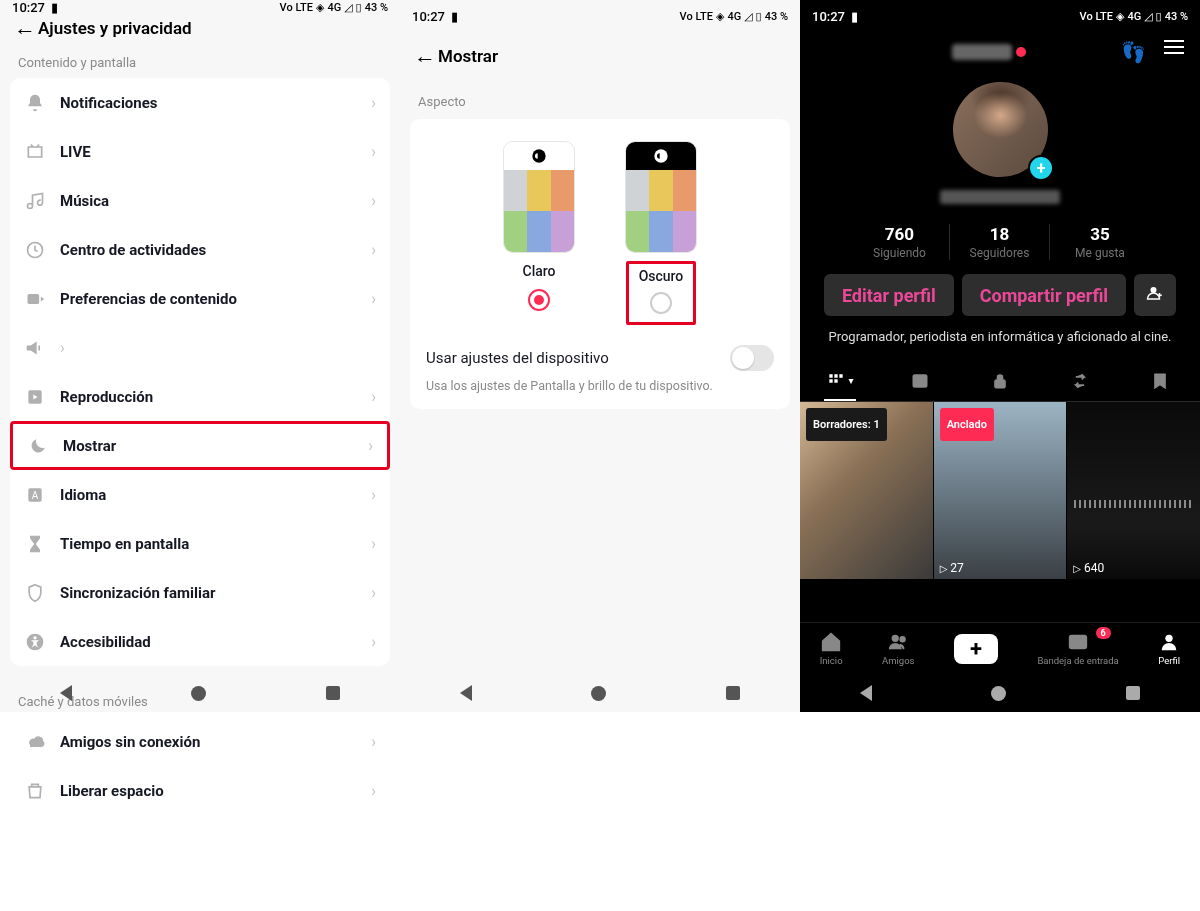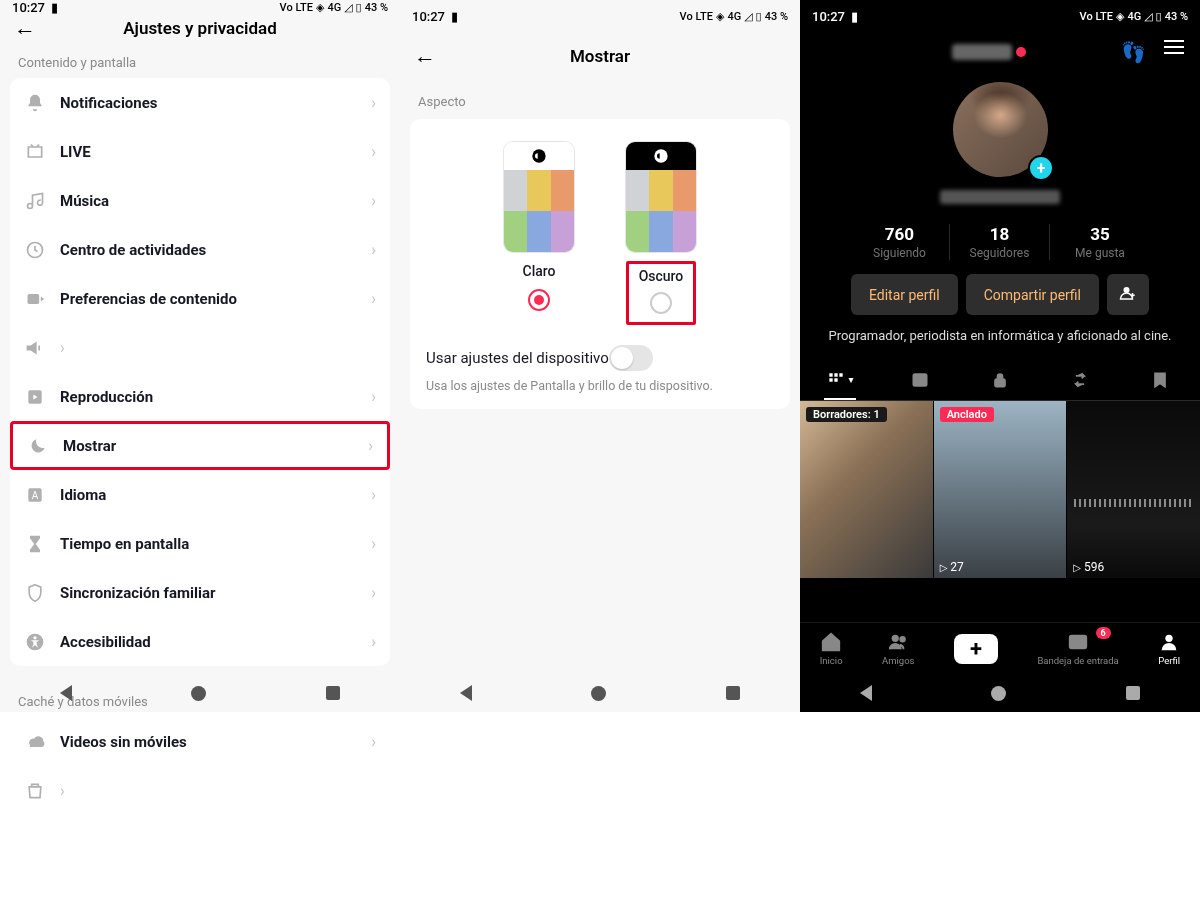--- a/index.html
+++ b/index.html
@@ -6,21 +6,21 @@
 body{width:1200px;height:911px;display:flex;background:#fff;}
 .screen{width:400px;height:712px;position:relative;display:flex;flex-direction:column;}
 .s1,.s2{background:#f7f7f7;}
 .s3{background:#000;color:#fff;}
 .status-bar{height:32px;display:flex;align-items:center;justify-content:space-between;padding:0 12px;font-size:13px;font-weight:500;}
 .s1 .status-bar,.s2 .status-bar{color:#000;}
 .s3 .status-bar{color:#fff;}
 .status-right{display:flex;align-items:center;gap:3px;font-size:11px;}
 .status-left{display:flex;align-items:center;gap:6px;}
 .header{height:48px;display:flex;align-items:center;padding:0 14px;font-size:17px;font-weight:600;}
-.header-title{flex:1;text-align:center;}
+.header-title{flex:1;}
 .back-arrow{font-size:22px;cursor:pointer;width:24px;}
 .spacer-right{width:24px;}
 .section-label{padding:14px 18px 8px;font-size:13px;color:#8a8a8a;}
 .list-card{background:#fff;border-radius:10px;margin:0 10px 14px;}
 .list-item{height:49px;display:flex;align-items:center;padding:0 14px;cursor:pointer;}
 .li-icon{width:22px;display:flex;align-items:center;justify-content:center;color:#b0b0b0;margin-right:14px;}
 .li-icon svg{width:20px;height:20px;fill:#b0b0b0;}
 .li-label{flex:1;font-size:15px;color:#161823;font-weight:bold;}
 .li-chevron{color:#c5c5c5;font-size:16px;}
 .highlight-red{border:3px solid #e60023;border-radius:4px;}
@@ -34,56 +34,56 @@
 .preview-top.light{background:#fff;}
 .preview-top.dark{background:#000;}
 .preview-top svg{width:16px;height:16px;}
 .preview-grid{flex:1;display:grid;grid-template-columns:1fr 1fr 1fr;}
 .pc{width:100%;height:100%;}
 .preview-name{font-size:14px;color:#161823;font-weight:500;}
 .radio{width:22px;height:22px;border-radius:50%;border:2px solid #ccc;display:flex;align-items:center;justify-content:center;}
 .radio.active{border-color:#fe2c55;}
 .radio.active::after{content:"";width:10px;height:10px;border-radius:50%;background:#fe2c55;}
 .oscuro-box{border:3px solid #e60023;padding:4px 10px 8px;border-radius:2px;margin-top:-2px;}
-.device-row{display:flex;align-items:center;padding:14px 2px 6px;}
+.device-row{display:flex;align-items:center;justify-content:space-between;padding:14px 2px 6px;}
 .device-label{font-size:15px;color:#161823;}
 .device-desc{font-size:12.5px;color:#8a8a8a;line-height:1.4;padding:0 2px;}
 .toggle{width:44px;height:26px;border-radius:13px;background:#e5e5e5;position:relative;}
 .toggle::after{content:"";position:absolute;width:22px;height:22px;border-radius:50%;background:#fff;top:2px;left:2px;box-shadow:0 1px 2px rgba(0,0,0,.2);}
 .profile-top{display:flex;align-items:center;justify-content:space-between;padding:0 16px;height:40px;}
 .name-blur{width:60px;height:16px;background:#666;border-radius:4px;filter:blur(2px);}
 .name-dot{width:10px;height:10px;background:#fe2c55;border-radius:50%;margin-left:4px;}
 .top-icons{display:flex;gap:18px;color:#fff;font-size:20px;}
 .avatar-wrap{display:flex;justify-content:center;padding:10px 0 6px;position:relative;}
 .avatar{width:95px;height:95px;border-radius:50%;background:linear-gradient(135deg,#8b6f5c,#5a4a3e);position:relative;overflow:hidden;}
 .avatar::after{content:"";position:absolute;inset:0;background:radial-gradient(ellipse 40% 35% at 50% 35%,#d4a88a 0%,transparent 70%),radial-gradient(ellipse 55% 40% at 50% 15%,#4a3528 0%,transparent 60%);}
 .avatar-plus{position:absolute;bottom:2px;left:calc(50% + 28px);width:26px;height:26px;border-radius:50%;background:#20d5ec;border:2px solid #000;display:flex;align-items:center;justify-content:center;color:#fff;font-size:16px;font-weight:700;}
 .username{text-align:center;padding:6px 0;}
 .username-blur{display:inline-block;width:120px;height:14px;background:#555;border-radius:3px;filter:blur(2px);}
 .stats{display:flex;justify-content:center;padding:10px 0 14px;}
 .stat{flex:0 0 100px;text-align:center;border-right:1px solid #2a2a2a;}
 .stat:last-child{border:none;}
 .stat-num{font-size:17px;font-weight:700;}
 .stat-lbl{font-size:12px;color:#737373;margin-top:2px;}
 .profile-btns{display:flex;justify-content:center;gap:8px;padding:0 16px;}
-.pbtn{background:#2e2e2e;color:#fdba74;border:none;padding:10px 18px;border-radius:6px;font-size:14px;font-weight:400;cursor:pointer;}
+.pbtn{background:#2e2e2e;color:#ec4899;border:none;padding:10px 18px;border-radius:6px;font-size:18px;font-weight:700;cursor:pointer;}
 .pbtn.icon{padding:10px 12px;}
 .bio{text-align:center;font-size:13px;color:#ddd;padding:12px 20px 14px;line-height:1.4;}
 .prof-tabs{display:flex;height:42px;border-bottom:1px solid #2a2a2a;}
 .prof-tab{flex:1;display:flex;align-items:center;justify-content:center;color:#888;position:relative;}
 .prof-tab.active{color:#fff;}
 .prof-tab.active::after{content:"";position:absolute;bottom:0;left:30%;right:30%;height:2px;background:#fff;}
 .prof-tab svg{width:20px;height:20px;fill:currentColor;}
 .vid-grid{display:grid;grid-template-columns:1fr 1fr 1fr;gap:1px;}
 .vid{aspect-ratio:3/4;background:#222;position:relative;overflow:hidden;}
 .v1{background:linear-gradient(135deg,#d4b896 0%,#8a7055 40%,#3a3a3a 100%);}
 .v2{background:linear-gradient(180deg,#9db4c4 0%,#6a7a85 50%,#3a4045 100%);}
 .v3{background:linear-gradient(180deg,#0a0a0a 0%,#1a1a1a 70%,#0a0a0a 100%);}
 .v3::after{content:"";position:absolute;bottom:40%;left:5%;right:5%;height:8px;background:repeating-linear-gradient(90deg,#fff 0,#fff 2px,transparent 2px,transparent 5px);opacity:.5;}
-.vid-badge{position:absolute;top:6px;left:6px;background:#1a1a1a;color:#fff;font-size:11px;padding:1px 7px;border-radius:3px;font-weight:600;}
+.vid-badge{position:absolute;top:6px;left:6px;background:#1a1a1a;color:#fff;font-size:11px;padding:10px 7px;border-radius:3px;font-weight:600;}
 .vid-badge.pink{background:#fe2c55;}
 .vid-views{position:absolute;bottom:4px;left:6px;color:#fff;font-size:12px;display:flex;align-items:center;gap:3px;}
 .vid-views::before{content:"▷";font-size:10px;}
 .bottom-nav{position:absolute;bottom:38px;left:0;right:0;height:52px;background:#000;display:flex;align-items:center;justify-content:space-around;border-top:1px solid #1a1a1a;}
 .bn-item{display:flex;flex-direction:column;align-items:center;gap:2px;color:#888;font-size:9.5px;position:relative;}
 .bn-item.active{color:#fff;}
 .bn-item svg{width:22px;height:22px;fill:currentColor;}
 .bn-plus{width:44px;height:30px;background:#fff;border-radius:8px;display:flex;align-items:center;justify-content:center;position:relative;color:#000;font-size:22px;font-weight:700;}
 .bn-plus::before{content:"";position:absolute;left:-4px;top:0;bottom:0;width:8px;background:#20d5ec;border-radius:8px 0 0 8px;z-index:-1;}
 .bn-plus::after{content:"";position:absolute;right:-4px;top:0;bottom:0;width:8px;background:#fe2c55;border-radius:0 8px 8px 0;z-index:-1;}
@@ -237,29 +237,30 @@
       </div>
   </div>
   <div class="section-label">Caché y datos móviles</div>
   <div class="list-card">
     <div class="list-item">
         <div class="li-icon">
           <svg viewBox="0 0 24 24">
             <path d="M6 16a5 5 0 015-8 6 6 0 0111 3 4 4 0 01-2 7H6z"></path>
           </svg>
         </div>
-        <div class="li-label">Videos sin móviles</div>
+        <div class="li-label">Amigos sin conexión</div>
         <div class="li-chevron">›</div>
       </div>
     <div class="list-item">
         <div class="li-icon">
           <svg viewBox="0 0 24 24">
             <path d="M5 7h14l-1 13H6L5 7zm3-3h8v3H8z" fill="none" stroke="#b0b0b0" stroke-width="2"></path>
           </svg>
         </div>
+        <div class="li-label">Liberar espacio</div>
         <div class="li-chevron">›</div>
       </div>
   </div>
   <div class="sys-nav">
       <div class="sys-tri"></div>
       <div class="sys-circ"></div>
       <div class="sys-sq"></div>
     </div>
 </div>
 
@@ -439,21 +440,21 @@
   </div>
   <div class="vid-grid">
     <div class="vid v1">
         <div class="vid-badge">Borradores: 1</div>
       </div>
     <div class="vid v2">
         <div class="vid-badge pink">Anclado</div>
         <div class="vid-views">27</div>
       </div>
     <div class="vid v3">
-        <div class="vid-views">596</div>
+        <div class="vid-views">640</div>
       </div>
   </div>
   <div class="bottom-nav">
     <div class="bn-item">
         <svg viewBox="0 0 24 24" fill="none" stroke="currentColor" stroke-width="2">
           <path d="M3 11l9-8 9 8v10H3z"></path>
         </svg>
         <span>Inicio</span>
       </div>
     <div class="bn-item">

